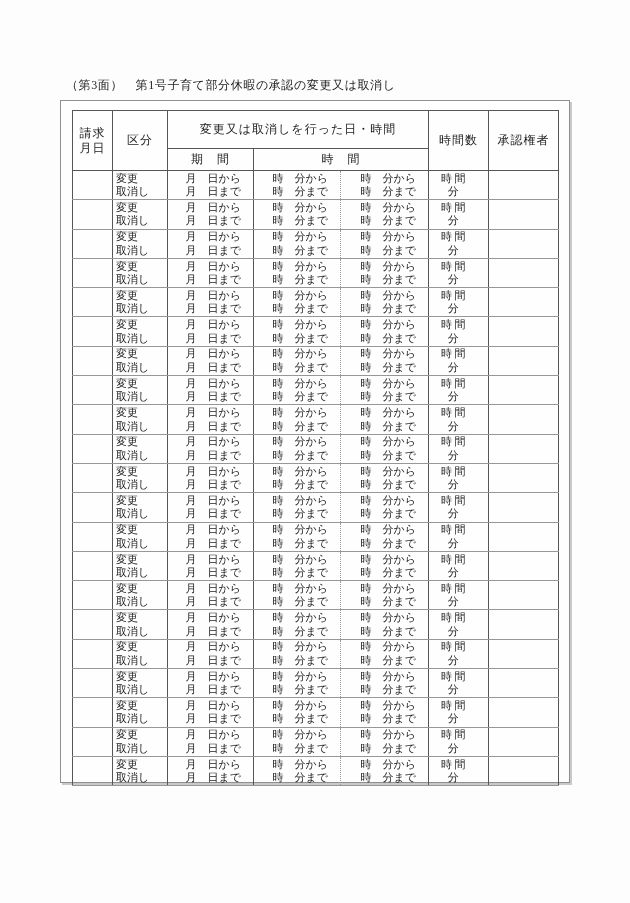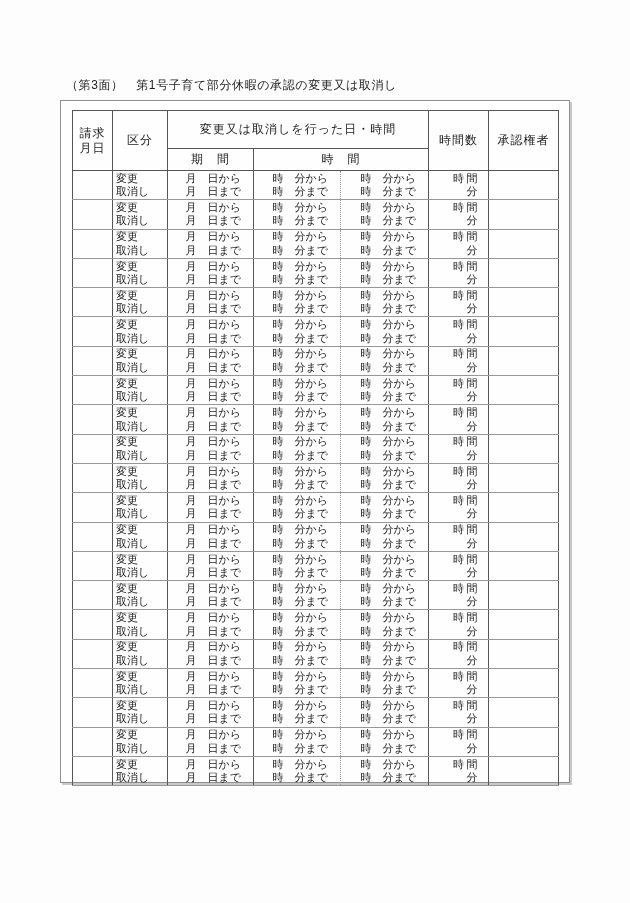--- a/index.html
+++ b/index.html
@@ -1,18 +1,18 @@
 <!DOCTYPE html>
 <html><head>
 <meta charset="utf-8">
 <style>
   html,body { margin:0; padding:0; background:#ffffff; }
   .page {
     position:relative; width:630px; height:903px; background:#fdfdfd;
-    font-family:Liberation Sans, sans-serif; color:#1c1c1c;
+    font-family:Liberation Serif, serif; color:#1c1c1c;
     overflow:hidden;
   }
   .doc-title {
     position:absolute; left:66px; top:77px;
     font-size:12px; letter-spacing:0.6px; white-space:pre;
   }
   .outer-frame {
     position:absolute; left:60px; top:100px; width:508px; height:681px;
     border:1px solid #8f8f8f;
     box-shadow:2px 2px 0 #c9c9c9;
@@ -36,21 +36,21 @@
   tr.body-row td {
     padding:0; vertical-align:middle;
     border-top:1px solid #979797; border-bottom:1px solid #979797;
   }
   .hline { line-height:15px; }
   .c-category { text-align:left; padding-left:3px !important; }
   .c-period, .c-time1, .c-time2 { text-align:right; }
   .c-period .line, .c-time1 .line, .c-time2 .line { padding-right:12px; }
   .c-time1 { border-right:1px dotted #9a9a9a !important; }
   .c-time2 { border-left:1px dotted #9a9a9a !important; }
-  .c-hours { text-align:right; }
+  .c-hours { text-align:center; }
   .c-hours .line { padding-right:8px; letter-spacing:2.5px; }
   .line { white-space:pre; }
 </style>
 </head>
 <body>
 
 <div class="page">
 
   <div class="doc-title">（第3面）　第1号子育て部分休暇の承認の変更又は取消し</div>
 

